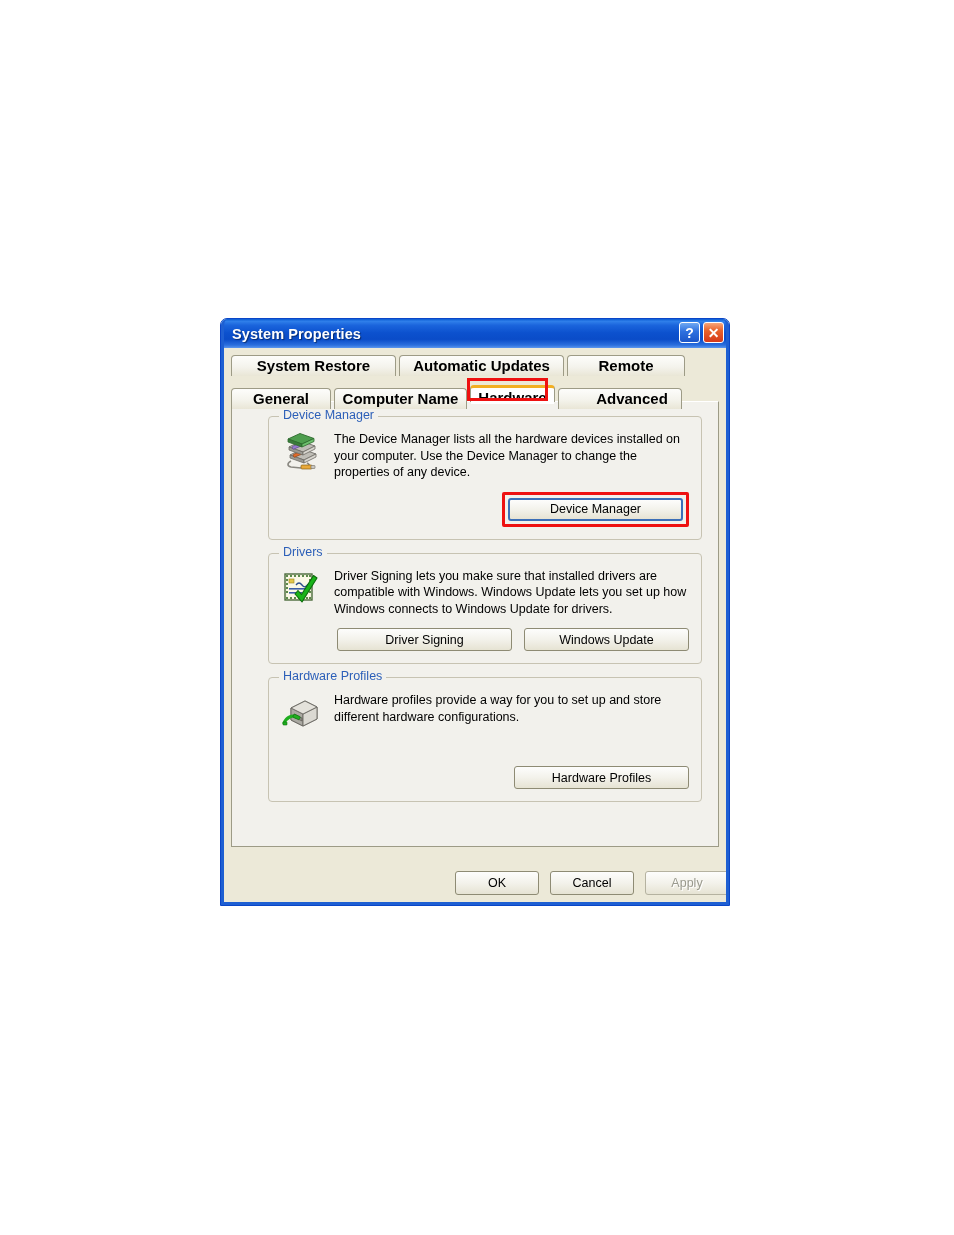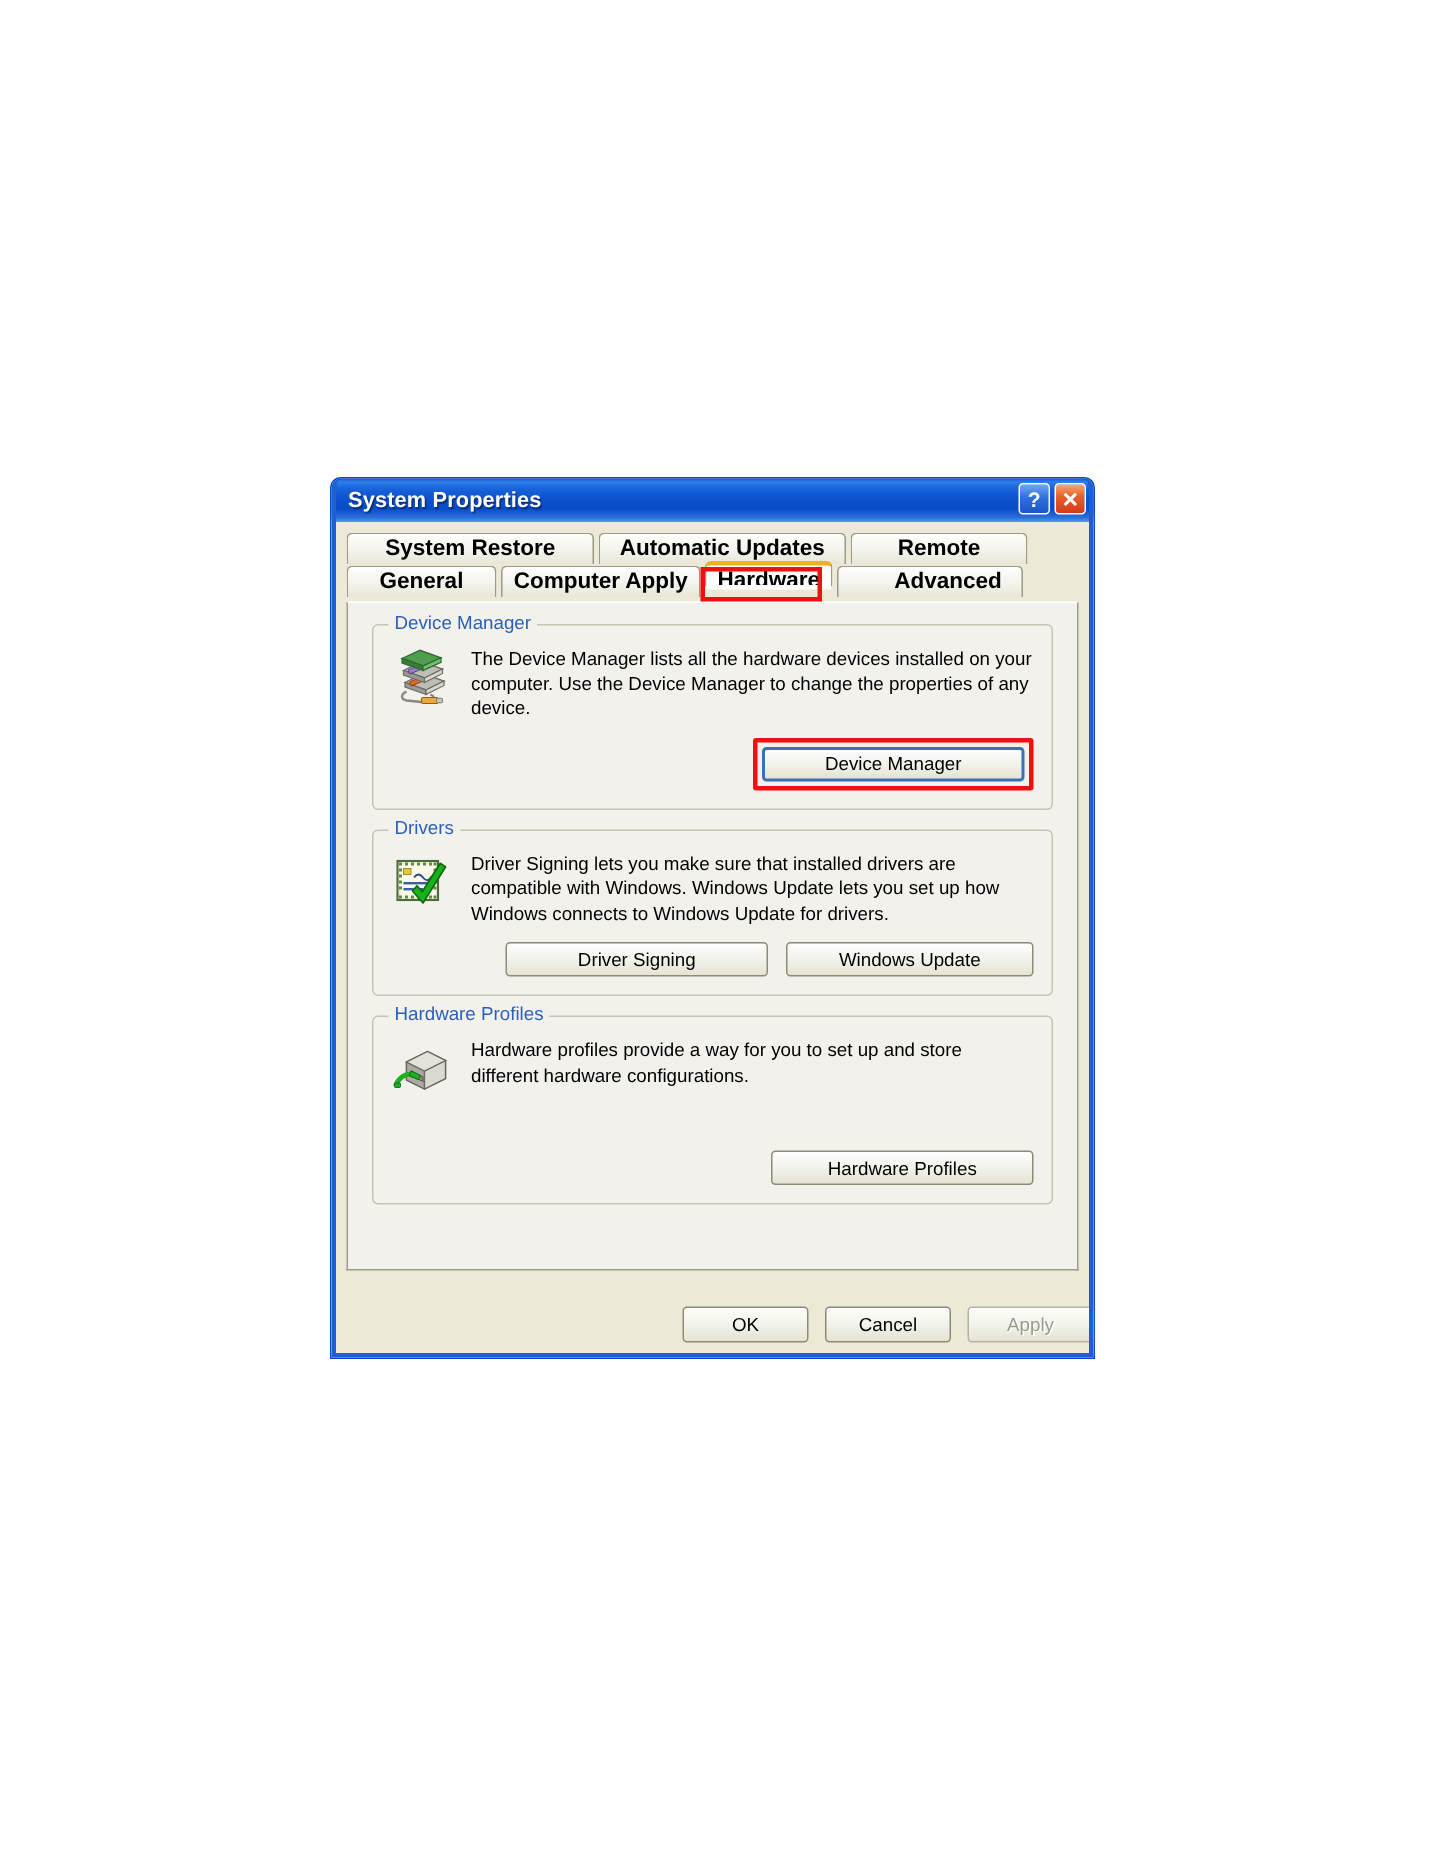--- a/index.html
+++ b/index.html
@@ -132,21 +132,21 @@
   }
   .tab.selected::after {
     content: "";
     position: absolute;
     left: 0; right: 0; bottom: -2px;
     height: 3px;
     background: #FFFFFF;
   }
   .row1 .tab { width: 165px; }
   .row1 .tab:nth-child(3) { width: 118px; }
-  .row2 { margin-top: 1px; }
+  .row2 { margin-top: 12px; }
   .row2 .tab:nth-child(1) { width: 100px; }
   .row2 .tab:nth-child(2) { width: 133px; }
   .row2 .tab:nth-child(3) { width: 85px; }
   .row2 .tab:nth-child(4) { width: 124px; padding-left: 24px; }
 
   #tabpanel {
     position: absolute;
     left: 0; right: 0;
     top: 46px;
     bottom: 0;
@@ -163,20 +163,21 @@
   }
 
   
   .group {
     position: relative;
     border: 1px solid #C7C3B2;
     border-radius: 4px;
     box-sizing: border-box;
     margin-bottom: 13px;
     background: transparent;
+    margin-left: 20px;
   }
   .group-label {
     position: absolute;
     top: -9px;
     left: 10px;
     background: #F2F1EC;
     padding: 0 4px;
     font-size: 12.5px;
     color: #2C5FB8;
     white-space: nowrap;
@@ -271,21 +272,21 @@
   <div id="tabarea">
 
     <div class="tabrow row1">
       <div class="tab">System Restore</div>
       <div class="tab">Automatic Updates</div>
       <div class="tab">Remote</div>
     </div>
 
     <div class="tabrow row2">
       <div class="tab">General</div>
-      <div class="tab">Computer Apply</div>
+      <div class="tab">Computer Name</div>
       <div class="tab selected">Hardware</div>
       <div class="tab">Advanced</div>
     </div>
     <div class="tab-redbox" style="left:236px; top:23px; width:81px; height:23px;"></div>
 
     <div id="tabpanel">
       <div id="tabpanel-inner">
 
         <div class="group">
           <span class="group-label">Device Manager</span>

